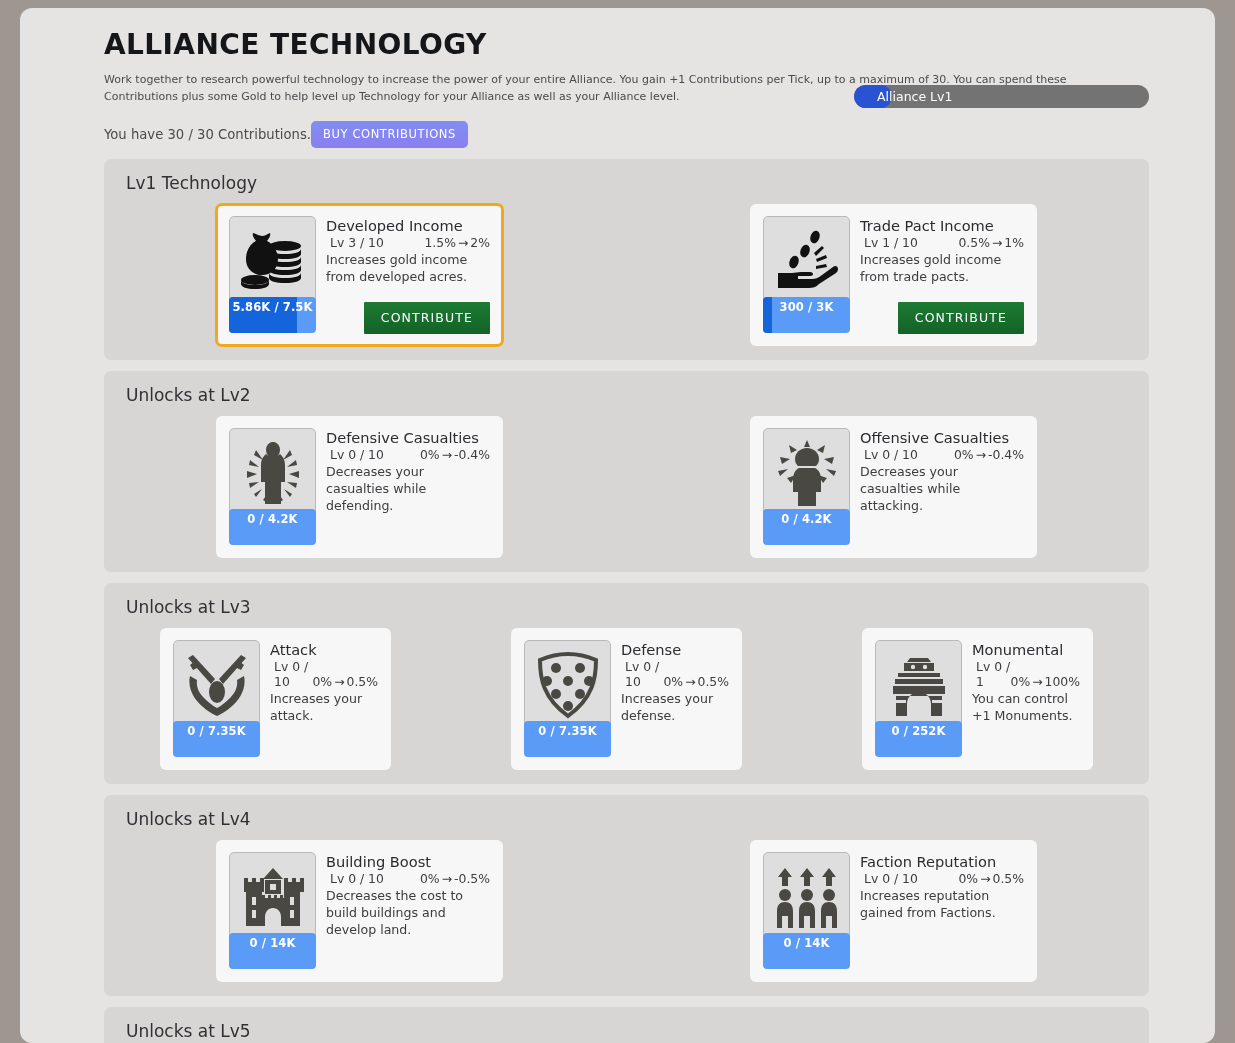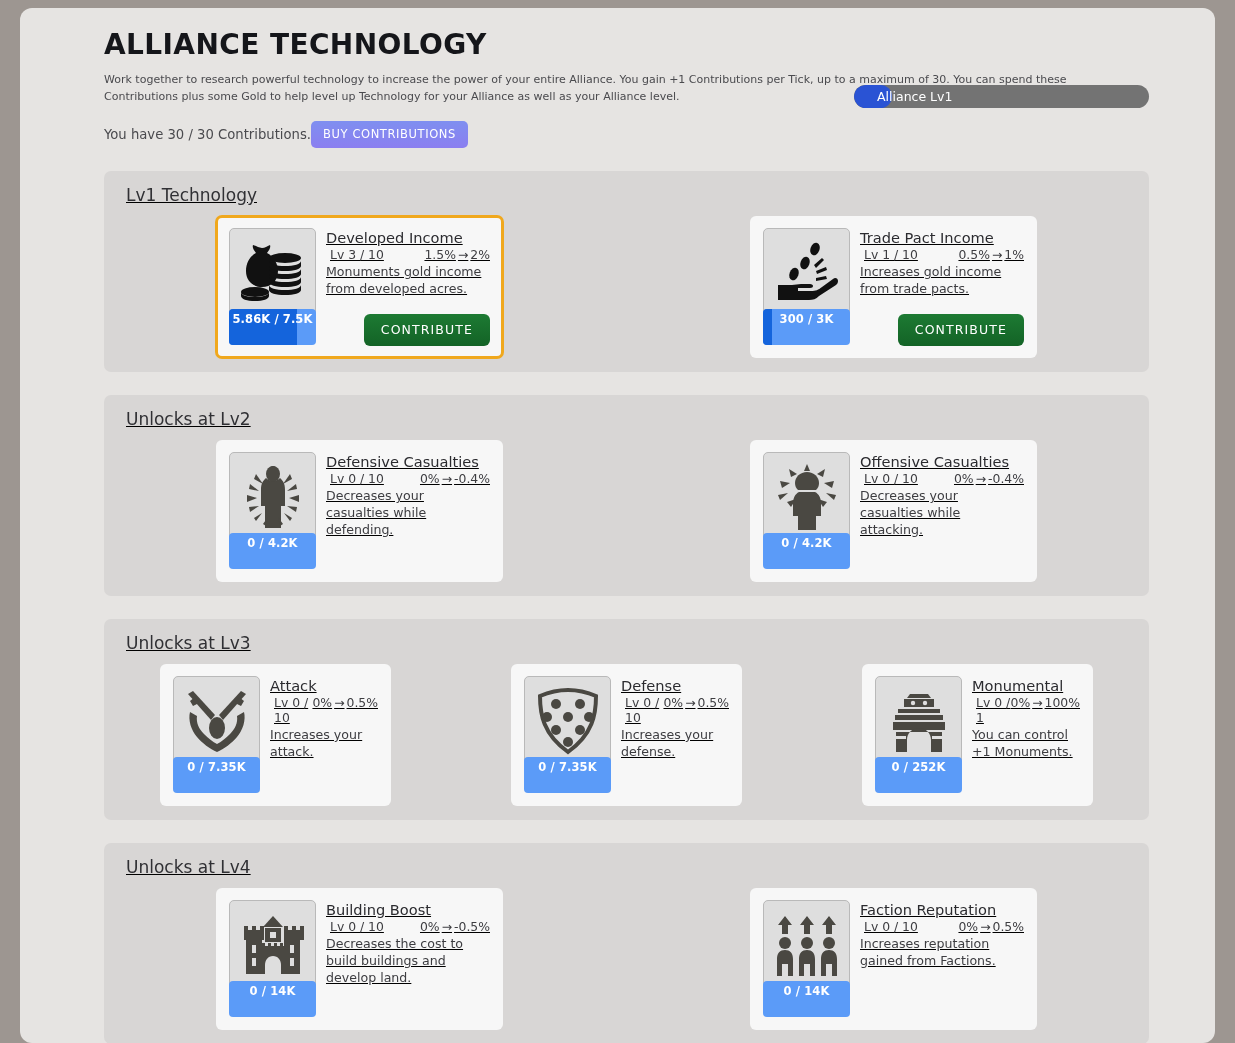--- a/index.html
+++ b/index.html
@@ -74,25 +74,24 @@
     border-radius: 5px;
     font-family: "DejaVu Sans", sans-serif;
     font-size: 11.5px;
     letter-spacing: 0.6px;
     padding: 6px 12px 7px;
     cursor: pointer;
   }
 
   
   .section {
-    margin-top: 23px;
+    margin-top: 11px;
     background: #d8d6d5;
     border-radius: 7px;
     padding: 11px 14px 14px;
-    text-decoration: underline;
   }
   .section-title {
     font-size: 17px;
     color: #303034;
     margin: 3px 0 11px 8px;
   }
   .cards {
     display: flex;
   }
   .cards.two { justify-content: space-between; padding: 0 98px; }
@@ -154,40 +153,40 @@
   .info-col { flex: 1 1 auto; min-width: 0; padding-top: 1px; }
   .tech-name {
     font-size: 14.6px;
     color: #2b2b2f;
     line-height: 1.2;
     margin-bottom: 1px;
     white-space: nowrap;
   }
   .stat-line {
     display: flex;
-    align-items: flex-start;
+    align-items: flex-end;
     font-size: 12.4px;
     color: #3d3d41;
     margin-bottom: 2px;
   }
   .stat-line .lv { padding-left: 4px; }
   .stat-line .vals { margin-left: auto; white-space: nowrap; }
   .stat-line .arrow { color: #3d3d41; padding: 0 2px; }
   .desc {
     font-size: 12.6px;
     color: #3d3d41;
     line-height: 1.32;
   }
   .contribute-btn {
     position: absolute;
     right: 11px; bottom: 10px;
     background: linear-gradient(180deg,#1d7a33 0%, #136326 100%);
     color: #fff;
     border: none;
-    border-radius: 6px;
+    border-radius: 1px;
     font-family: "DejaVu Sans", sans-serif;
     font-size: 12.5px;
     letter-spacing: 1.1px;
     padding: 8px 17px 9px;
     cursor: pointer;
   }
   .card.active .info-col { padding-bottom: 40px; }
 </style>
 </head>
 <body>
@@ -233,21 +232,21 @@
                   <div class="bar" style="width: 78%;"></div>
                   <div class="ptext">5.86K / 7.5K</div>
                 </div>
               </div>
               <div class="info-col">
                 <div class="tech-name">Developed Income</div>
                 <div class="stat-line">
                   <span class="lv">Lv 3 / 10</span>
                   <span class="vals"><span>1.5%</span><span class="arrow">→</span><span>2%</span></span>
                 </div>
-                <div class="desc">Monuments gold income from developed acres.</div>
+                <div class="desc">Increases gold income from developed acres.</div>
               </div>
               <button class="contribute-btn">CONTRIBUTE</button>
             </div>
             <div class="card">
               <div class="icon-col">
                 <div class="icon-box">
                   <svg width="70" height="64" viewBox="0 0 70 64" fill="#111">
     <ellipse cx="43" cy="8" rx="4.5" ry="6.5" transform="rotate(20 43 8)"></ellipse>
     <ellipse cx="33" cy="22" rx="4.5" ry="6.5" transform="rotate(20 33 22)"></ellipse>
     <ellipse cx="22" cy="33" rx="4.5" ry="6.5" transform="rotate(20 22 33)"></ellipse>

